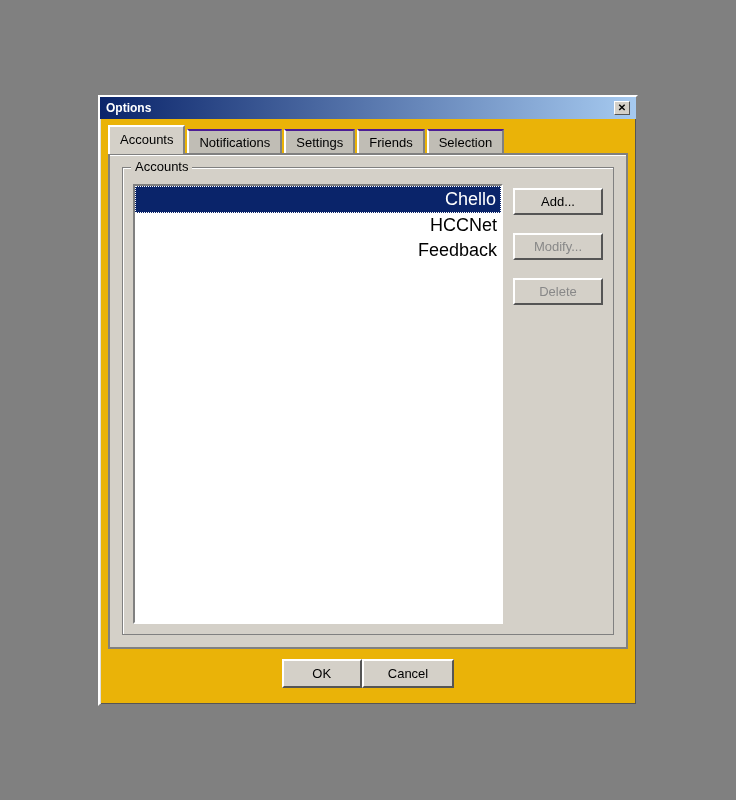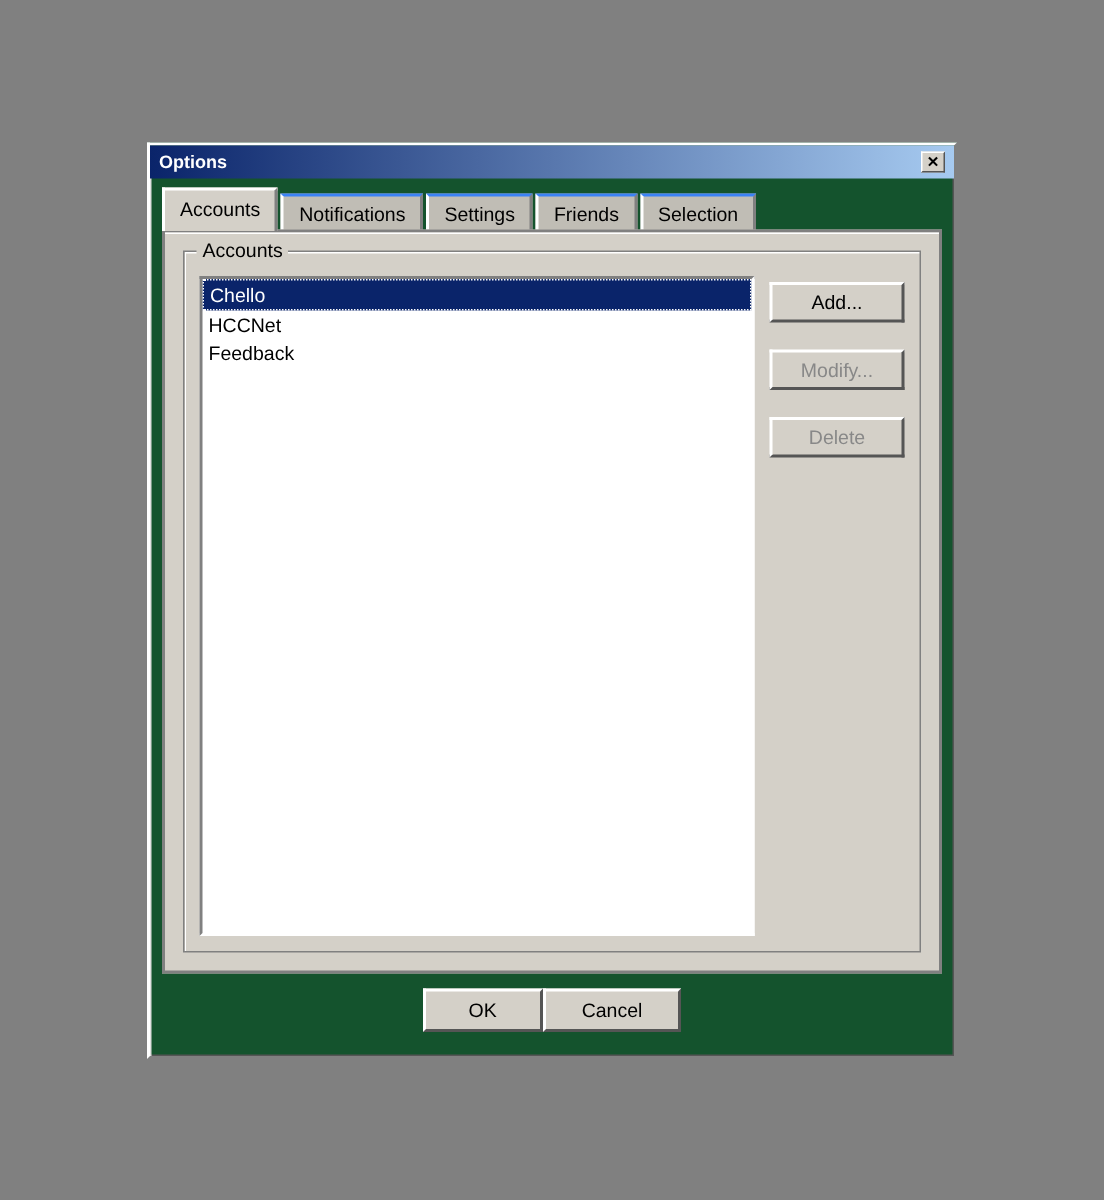--- a/index.html
+++ b/index.html
@@ -14,21 +14,21 @@
       justify-content: center;
       align-items: center;
       width: 736px;
       height: 800px;
       font-family: "MS Sans Serif", Arial, sans-serif;
       font-size: 13px;
     }
 
     .window {
       width: 540px;
-      background: #14532d;
+      background: #eab308;
       border-top: 2px solid #ffffff;
       border-left: 2px solid #ffffff;
       border-right: 2px solid #808080;
       border-bottom: 2px solid #808080;
       box-shadow: inset 1px 1px 0 #dfdfdf, inset -1px -1px 0 #555;
     }
 
     .title-bar {
       background: linear-gradient(to right, #0a246a, #a6caf0);
       padding: 4px 6px;
@@ -69,21 +69,21 @@
     .tabs {
       display: flex;
       gap: 2px;
       margin-bottom: -1px;
       position: relative;
     }
 
     .tab {
       padding: 4px 10px;
       background: #d4d0c8;
-      border-top: 2px solid #3b82f6;
+      border-top: 2px solid #4c1d95;
       border-left: 2px solid #ffffff;
       border-right: 2px solid #808080;
       border-bottom: none;
       cursor: pointer;
       font-size: 13px;
       position: relative;
       z-index: 1;
     }
 
     .tab.active {
@@ -148,21 +148,22 @@
       border-left: 2px solid #808080;
       border-right: 2px solid #ffffff;
       border-bottom: 2px solid #ffffff;
       min-height: 440px;
       overflow-y: auto;
     }
 
     .list-item {
       padding: 2px 4px;
       cursor: pointer;
-      font-size: 13px;
+      font-size: 18px;
+      text-align: right;
     }
 
     .list-item.selected {
       background: #0a246a;
       color: white;
       border: 1px dotted #ffffff;
     }
 
     
     .buttons-col {

